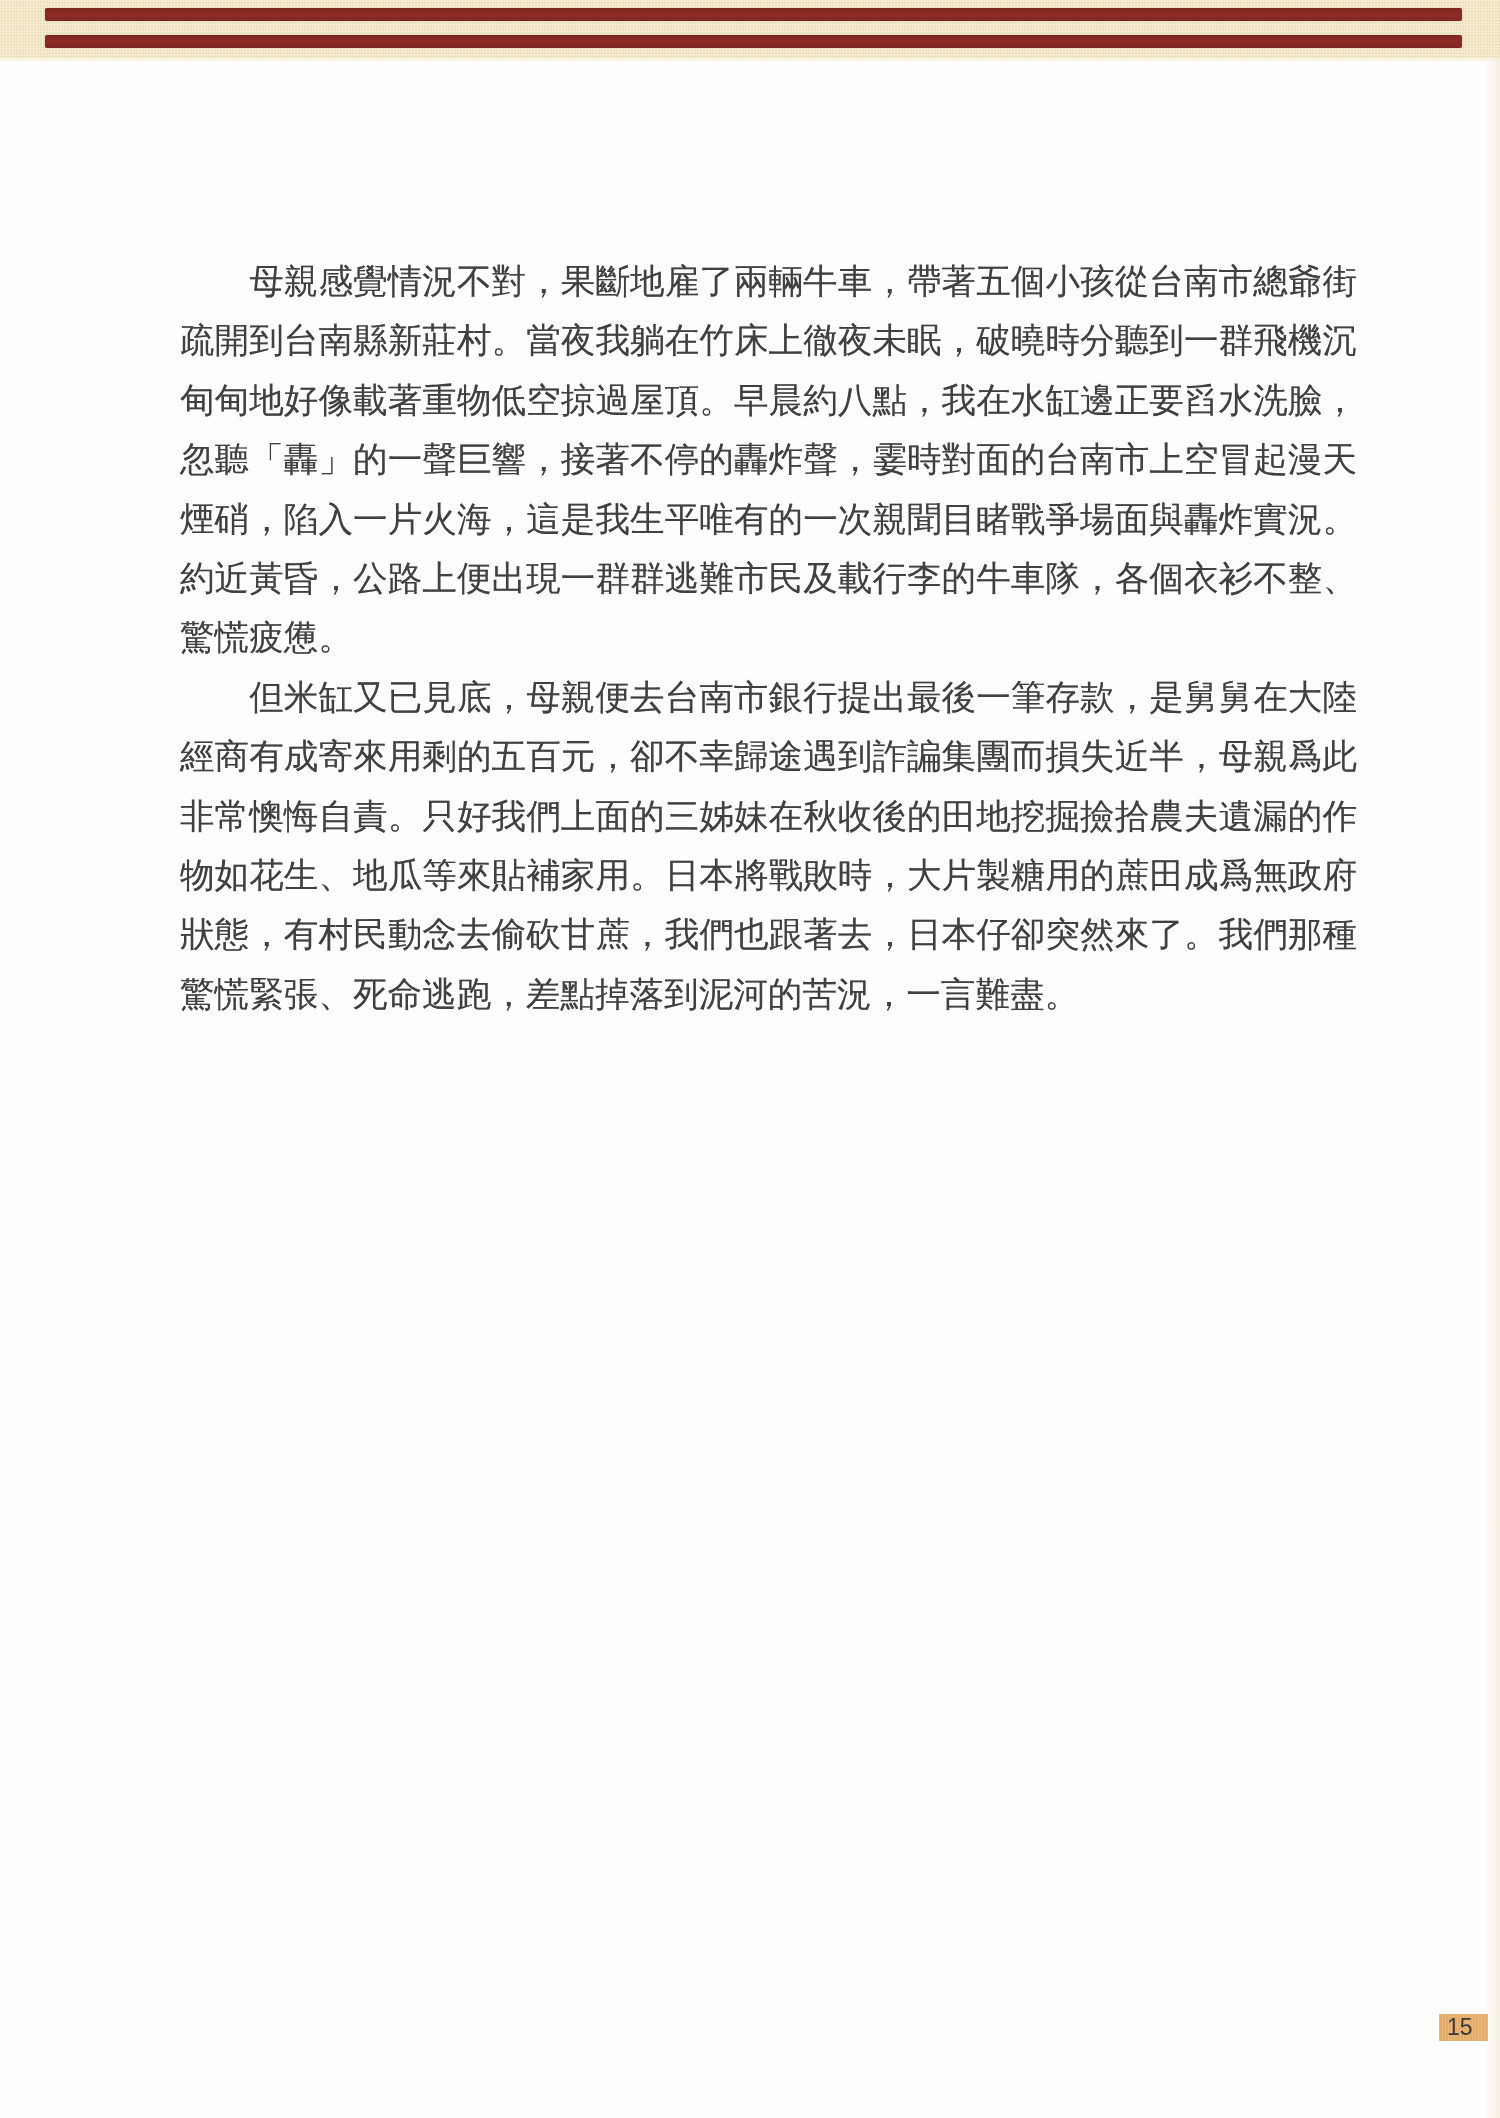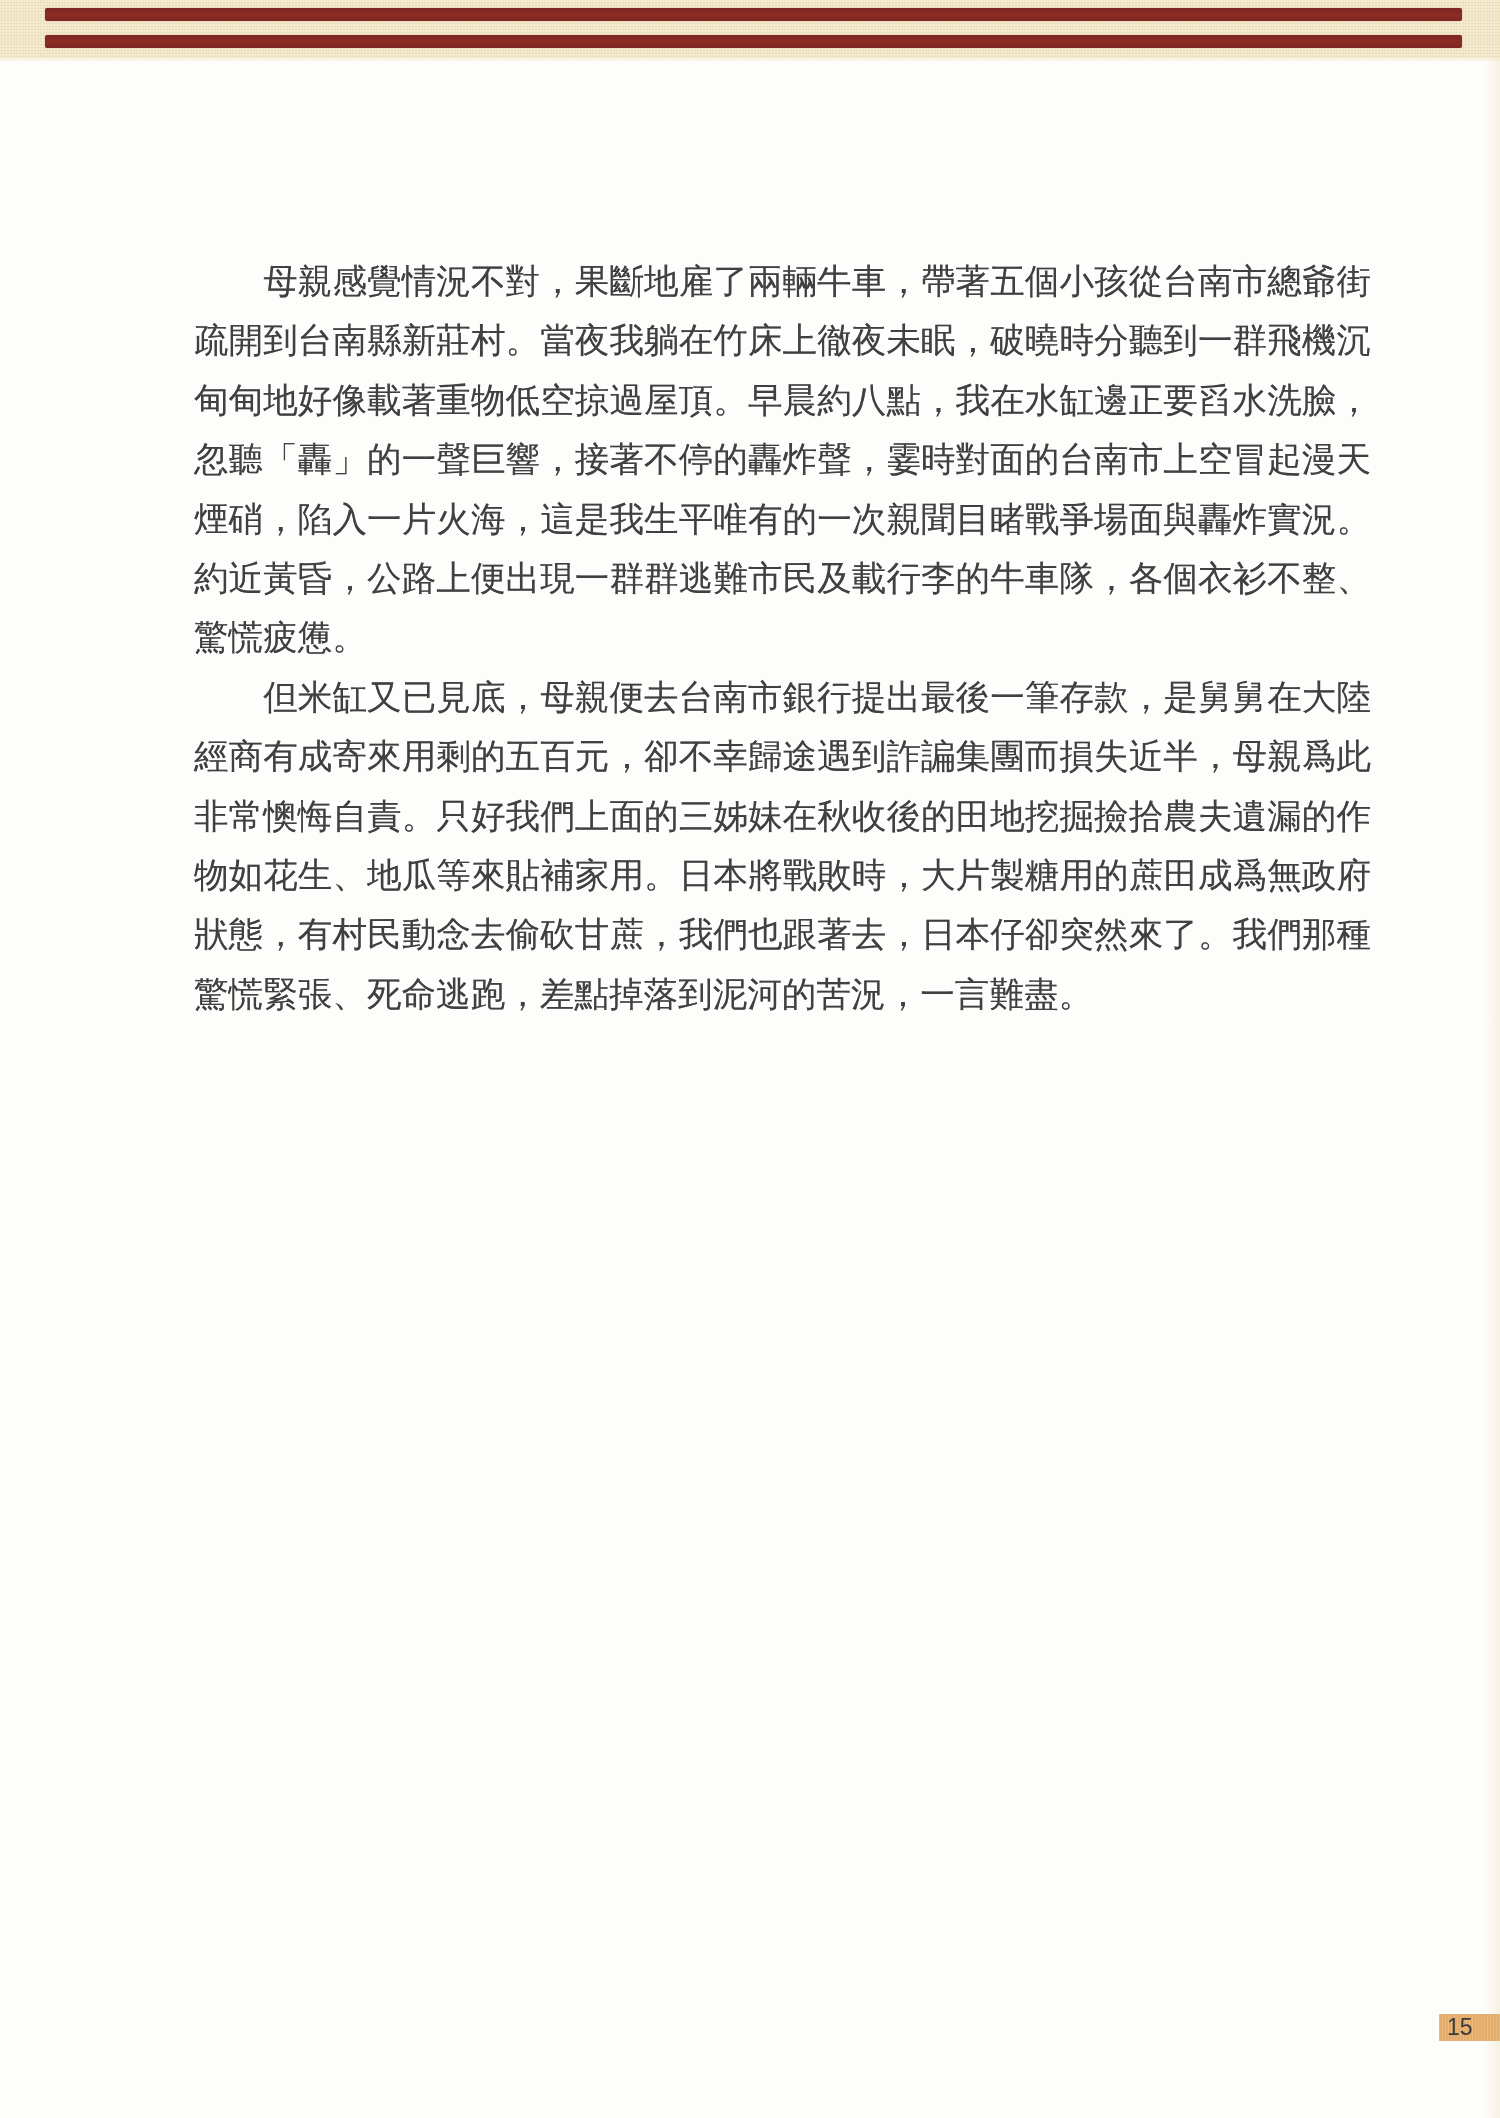--- a/index.html
+++ b/index.html
@@ -36,38 +36,38 @@
   
   .edge-tint {
     position: absolute; right: 0; top: 57px;
     width: 16px; height: 2061px;
     background: linear-gradient(to left, rgba(238,225,194,.45), rgba(238,225,194,0));
     pointer-events: none;
   }
   
   .body-text {
     position: absolute;
-    left: 194px; top: 252px;
+    left: 180px; top: 252px;
     width: 1177px;
     font-size: 34.6px;
     line-height: 59.4px;
     letter-spacing: 0;
     text-align: justify;
     color: var(--text, #404040);
   }
   .body-text p {
     margin: 0;
     text-indent: 2em;
     text-shadow: 0 0 .4px rgba(64,64,64,.45); 
   }
   
   .pagenum-box {
     position: absolute;
     left: 1439px; top: 2014px;
-    width: 61px; height: 27px;
+    width: 49px; height: 27px;
     background:
       repeating-linear-gradient(90deg, rgba(255,255,255,.15) 0 1px, rgba(0,0,0,0) 1px 3px),
       var(--page_num_box, #e3ac69);
   }
   .pagenum-box .num {
     display: block;
     padding-left: 8px;
     font-family: "Liberation Sans", "DejaVu Sans", sans-serif;
     font-size: 23px;
     line-height: 27px;

